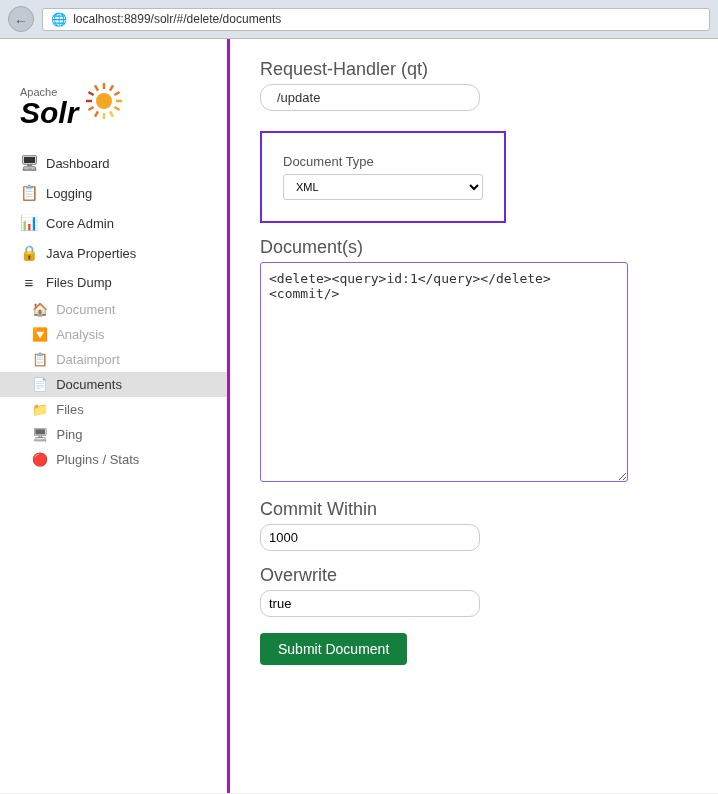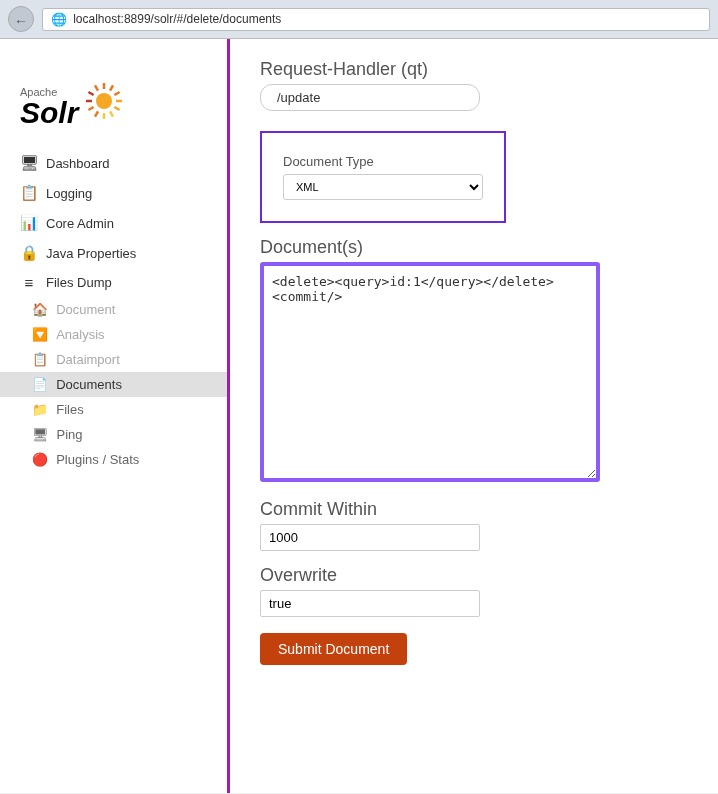--- a/index.html
+++ b/index.html
@@ -171,41 +171,41 @@
       width: 200px;
       padding: 5px 8px;
       border: 1px solid #ccc;
       border-radius: 3px;
       font-size: 11px;
       background: white;
       cursor: pointer;
     }
 
     .textarea-field {
-      width: 340px;
+      width: 368px;
       height: 220px;
-      border: 4px solid #8b5cf6;
+      border: 1px solid #8b5cf6;
       border-radius: 3px;
       font-size: 13px;
       font-family: monospace;
       padding: 8px;
       resize: vertical;
       color: #333;
     }
 
     .commit-input {
       width: 220px;
       padding: 5px 8px;
       border: 1px solid #ccc;
-      border-radius: 2px;
+      border-radius: 10px;
       font-size: 13px;
     }
 
     .submit-btn {
-      background: #c2410c;
+      background: #15803d;
       color: white;
       border: none;
       border-radius: 4px;
       padding: 8px 18px;
       font-size: 14px;
       cursor: pointer;
       margin-top: 6px;
     }
   </style>
 </head>

